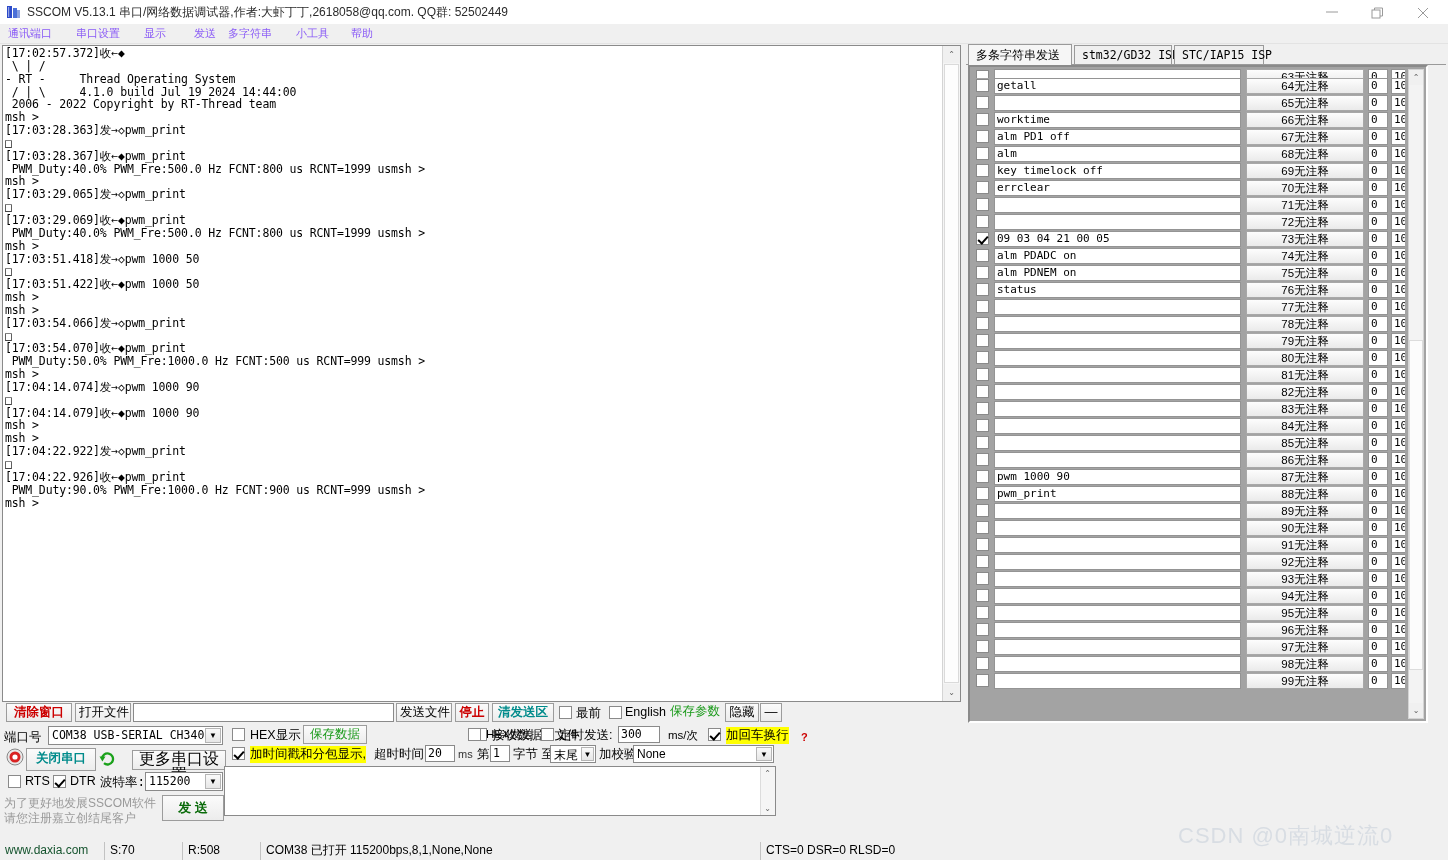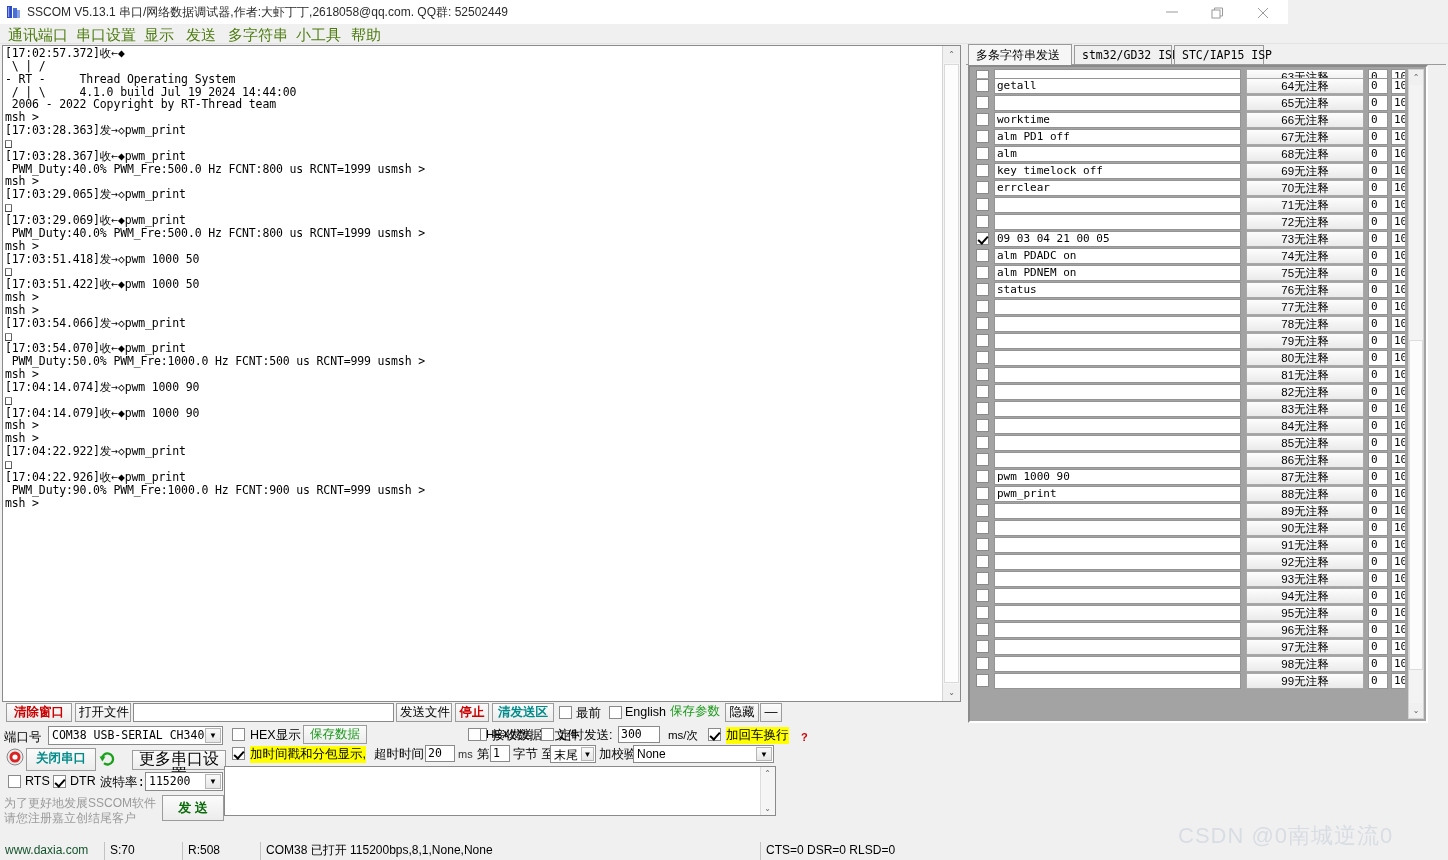--- a/index.html
+++ b/index.html
@@ -5,33 +5,33 @@
   html,body{margin:0;padding:0;}
   body{
     width:1448px;height:860px;overflow:hidden;
     font-family:"Liberation Sans","DejaVu Sans",sans-serif;
     font-size:12px;color:#000;background:#f0f0f0;
     -webkit-font-smoothing:none;
   }
   .app{position:relative;width:1448px;height:860px;background:#f0f0f0;}
 
   
-  .titlebar{position:absolute;left:0;top:0;width:1288px;height:24px;background:#ffffff;
+  .titlebar{position:absolute;left:0;top:0;width:1448px;height:24px;background:#ffffff;
     border-bottom:5px solid #0ea5e9;}
   .titlebar .tlogo{position:absolute;left:6px;top:4px;width:16px;height:16px;}
   .titlebar .ttext{position:absolute;left:27px;top:4px;font-size:12px;color:#2b2b2b;
     white-space:nowrap;font-family:"Liberation Sans",sans-serif;}
   .winbtn{position:absolute;top:0;width:46px;height:24px;cursor:default;}
   .winbtn svg{position:absolute;left:15px;top:7px;}
   .wb-min{right:92px;} .wb-max{right:46px;} .wb-close{right:0;}
 
   
   .menubar{position:absolute;left:0;top:24px;width:1448px;height:19px;background:#f0f0f0;
     border-bottom:1px solid #e3e3e3;}
-  .menubar .mi{position:absolute;top:2px;font-size:15px;color:#4d7c0f;white-space:nowrap;
+  .menubar .mi{position:absolute;top:2px;font-size:11px;color:#8b5cf6;white-space:nowrap;
     padding:0 4px;cursor:default;}
 
   
   .recvwrap{position:absolute;left:2px;top:45px;width:959px;height:657px;
     background:#fff;border:1px solid #8a8a8a;box-sizing:border-box;}
   .recv{position:absolute;left:0;top:0;right:17px;bottom:0;overflow:hidden;
     padding:1px 0 0 2px;box-sizing:border-box;}
   .recv pre{margin:0;font-family:"DejaVu Sans Mono","Liberation Mono",monospace;
     font-size:11.5px;line-height:12.85px;white-space:pre;letter-spacing:-0.15px;color:#000;}
   .vscroll{position:absolute;top:0;right:0;width:17px;bottom:0;background:#f5f5f5;
@@ -171,21 +171,21 @@
         <line x1="1" y1="1" x2="11" y2="11" stroke="#9a9a9a" stroke-width="1"></line>
         <line x1="11" y1="1" x2="1" y2="11" stroke="#9a9a9a" stroke-width="1"></line>
       </svg>
     </div>
   </div>
 
   <div class="menubar" id="menubar">
       <span class="mi" style="left: 4px;">通讯端口</span>
       <span class="mi" style="left: 72px;">串口设置</span>
       <span class="mi" style="left: 140px;">显示</span>
-      <span class="mi" style="left: 182px;">发送</span>
+      <span class="mi" style="left: 190px;">发送</span>
       <span class="mi" style="left: 224px;">多字符串</span>
       <span class="mi" style="left: 292px;">小工具</span>
       <span class="mi" style="left: 347px;">帮助</span>
     </div>
 
   <div class="recvwrap">
     <div class="recv">
       <pre>[17:02:57.372]收←◆
  \ | /
 - RT -     Thread Operating System

